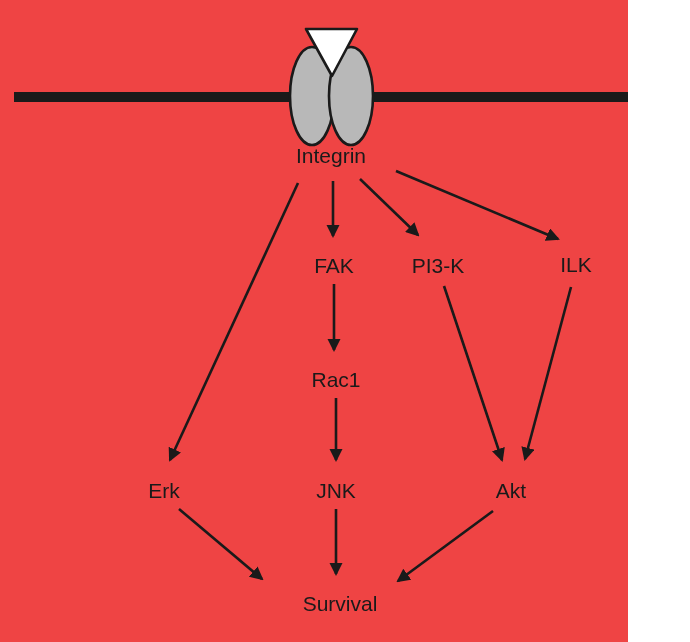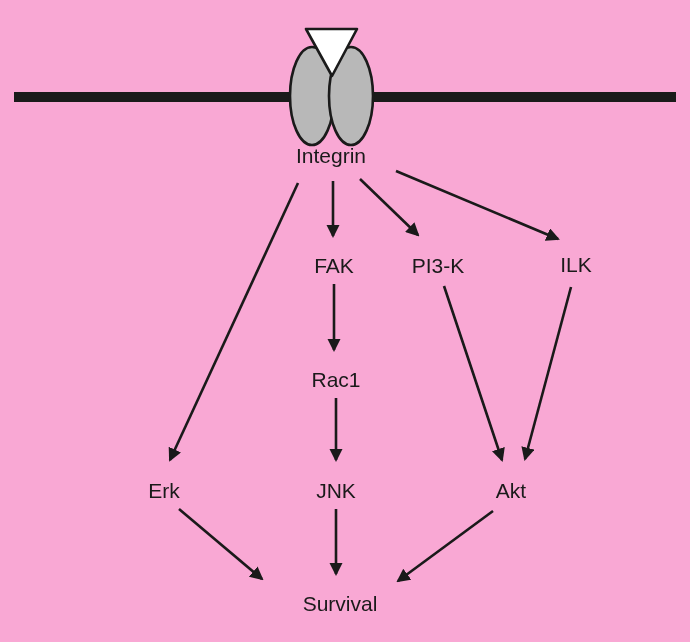--- a/index.html
+++ b/index.html
@@ -3,23 +3,23 @@
 <meta charset="utf-8">
 <style>
   html, body {
     margin: 0;
     padding: 0;
     background: #ffffff;
     font-family: "Liberation Sans", sans-serif;
   }
   .canvas {
     position: relative;
-    width: 690px;
+    width: 628px;
     height: 642px;
-    background: #f9a8d4;
+    background: #ef4444;
     overflow: hidden;
   }
   svg { display: block; }
   .node-label {
     font-family: "Liberation Sans", sans-serif;
     font-size: 21px;
     fill: #1a1a1a;
   }
   .edge {
     stroke: #1a1a1a;

